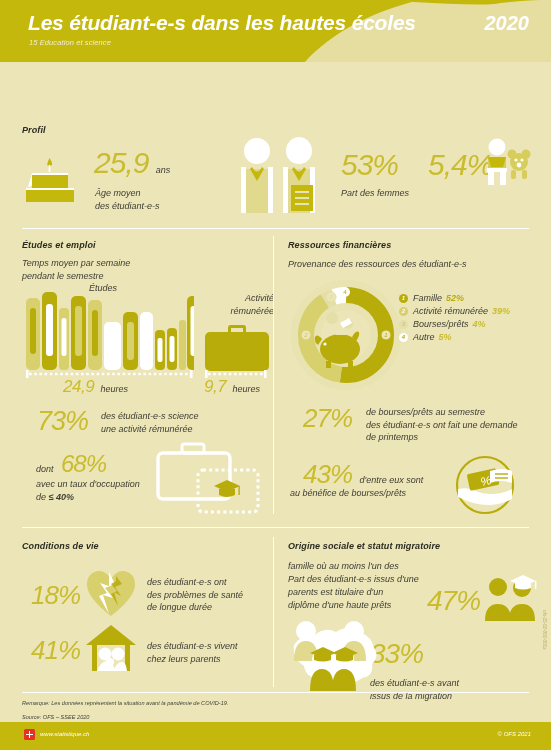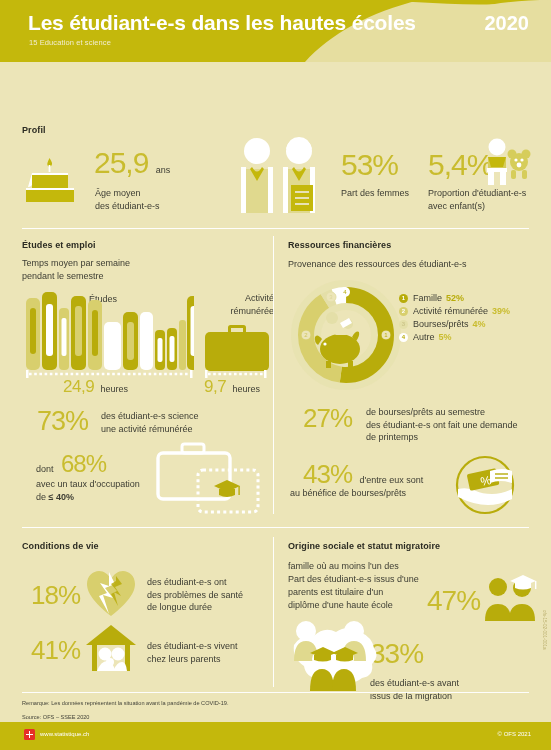--- a/index.html
+++ b/index.html
@@ -4,21 +4,21 @@
 <style>
   html,body{margin:0;padding:0;}
   body{
     width:551px;height:750px;
     background:#ece5b8;
     font-family:"Liberation Sans", sans-serif;
     color:#3d3d33;
     overflow:hidden;
     position:relative;
   }
-  .page{position:relative;width:551px;height:750px;background:#ece5b8;overflow:hidden;}
+  .page{position:relative;width:551px;height:750px;background:#ece5b8;overflow:hidden;font-style:italic;}
 
   
   .header{position:absolute;left:0;top:0;width:551px;height:62px;background:#ece5b8;overflow:hidden;}
   .header-shape{position:absolute;left:0;top:0;width:551px;height:62px;}
   .header-title{position:absolute;left:28px;top:11px;font-size:21px;font-weight:bold;color:#ffffff;letter-spacing:-0.2px;white-space:nowrap;}
   .header-sub{position:absolute;left:29px;top:38px;font-size:7.5px;color:#f2edd0;letter-spacing:0.1px;}
   .header-year{position:absolute;right:22px;top:12px;font-size:20px;font-weight:bold;color:#ffffff;}
 
   
   .sec-title{font-size:9px;font-weight:bold;color:#2b2b22;letter-spacing:0.1px;}
@@ -122,34 +122,30 @@
     <rect x="10" y="30" width="20" height="4" fill="#ffffff"></rect>
     <circle cx="42" cy="24" r="9" fill="#d6cd5a"></circle>
     <circle cx="35" cy="16" r="4.5" fill="#d6cd5a"></circle>
     <circle cx="49" cy="16" r="4.5" fill="#d6cd5a"></circle>
     <circle cx="39" cy="22" r="1.6" fill="#ffffff"></circle>
     <circle cx="45" cy="22" r="1.6" fill="#ffffff"></circle>
     <circle cx="42" cy="27" r="2.4" fill="#ffffff"></circle>
     <rect x="34" y="32" width="5" height="9" rx="2" fill="#d6cd5a"></rect>
     <rect x="45" y="32" width="5" height="9" rx="2" fill="#d6cd5a"></rect>
   </svg>
-  <div class="abs desc" style="left:428px;top:187px;">
-    <div>Proportion d'étudiant-e-s</div>
-    <div>avec enfant(s)</div>
-  </div>
 
   <div class="hr" style="left:22px;top:228px;width:507px;"></div>
 
   <div class="sec-title abs" style="left:22px;top:240px;">Études et emploi</div>
   <div class="abs sec-sub" style="left:22px;top:257px;">
     <div>Temps moyen par semaine</div>
     <div>pendant le semestre</div>
   </div>
 
-  <div class="abs desc" style="left:89px;top:293px;">Études</div>
+  <div class="abs desc" style="left:89px;top:282px;">Études</div>
 
   <svg class="abs" style="left:26px;top:290px;" width="168" height="80" viewBox="0 0 168 80">
     <g>
       <rect x="0" y="8" width="14" height="72" rx="5" fill="#d8cf6d"></rect>
         <rect x="4" y="18" width="6" height="46" rx="3" fill="#b8ac0b"></rect>
       <rect x="16" y="2" width="15" height="78" rx="5" fill="#b8ac0b"></rect>
         <rect x="20" y="14" width="7" height="52" rx="3" fill="#ffffff"></rect>
       <rect x="33" y="18" width="10" height="62" rx="4" fill="#d8cf6d"></rect>
         <rect x="35.5" y="28" width="5" height="38" rx="2" fill="#ffffff"></rect>
       <rect x="45" y="6" width="15" height="74" rx="5" fill="#b8ac0b"></rect>
@@ -350,21 +346,21 @@
     <div>chez leurs parents</div>
   </div>
 
   <div class="vr" style="left:273px;top:537px;height:150px;"></div>
 
   <div class="sec-title abs" style="left:288px;top:541px;">Origine sociale et statut migratoire</div>
   <div class="abs sec-sub" style="left:288px;top:560px;">
     <div>famille où au moins l'un des</div>
     <div>Part des étudiant-e-s issus d'une</div>
     <div>parents est titulaire d'un</div>
-    <div>diplôme d'une haute école</div>
+    <div>diplôme d'une haute prêts</div>
   </div>
 
   <div class="abs" style="left:427px;top:585px;">
     <span style="font-size:28px;color:#c9bc2e;font-weight:300;letter-spacing:-1px;">47%</span>
   </div>
   <svg class="abs" style="left:483px;top:575px;" width="56" height="48" viewBox="0 0 56 48">
     <circle cx="15" cy="12" r="9" fill="#b8ac0b"></circle>
     <path d="M2 46 q0 -17 13 -17 q13 0 13 17 z" fill="#b8ac0b"></path>
     <circle cx="39" cy="13" r="9" fill="#b8ac0b"></circle>
     <path d="M26 46 q0 -17 13 -17 q13 0 13 17 z" fill="#b8ac0b"></path>

